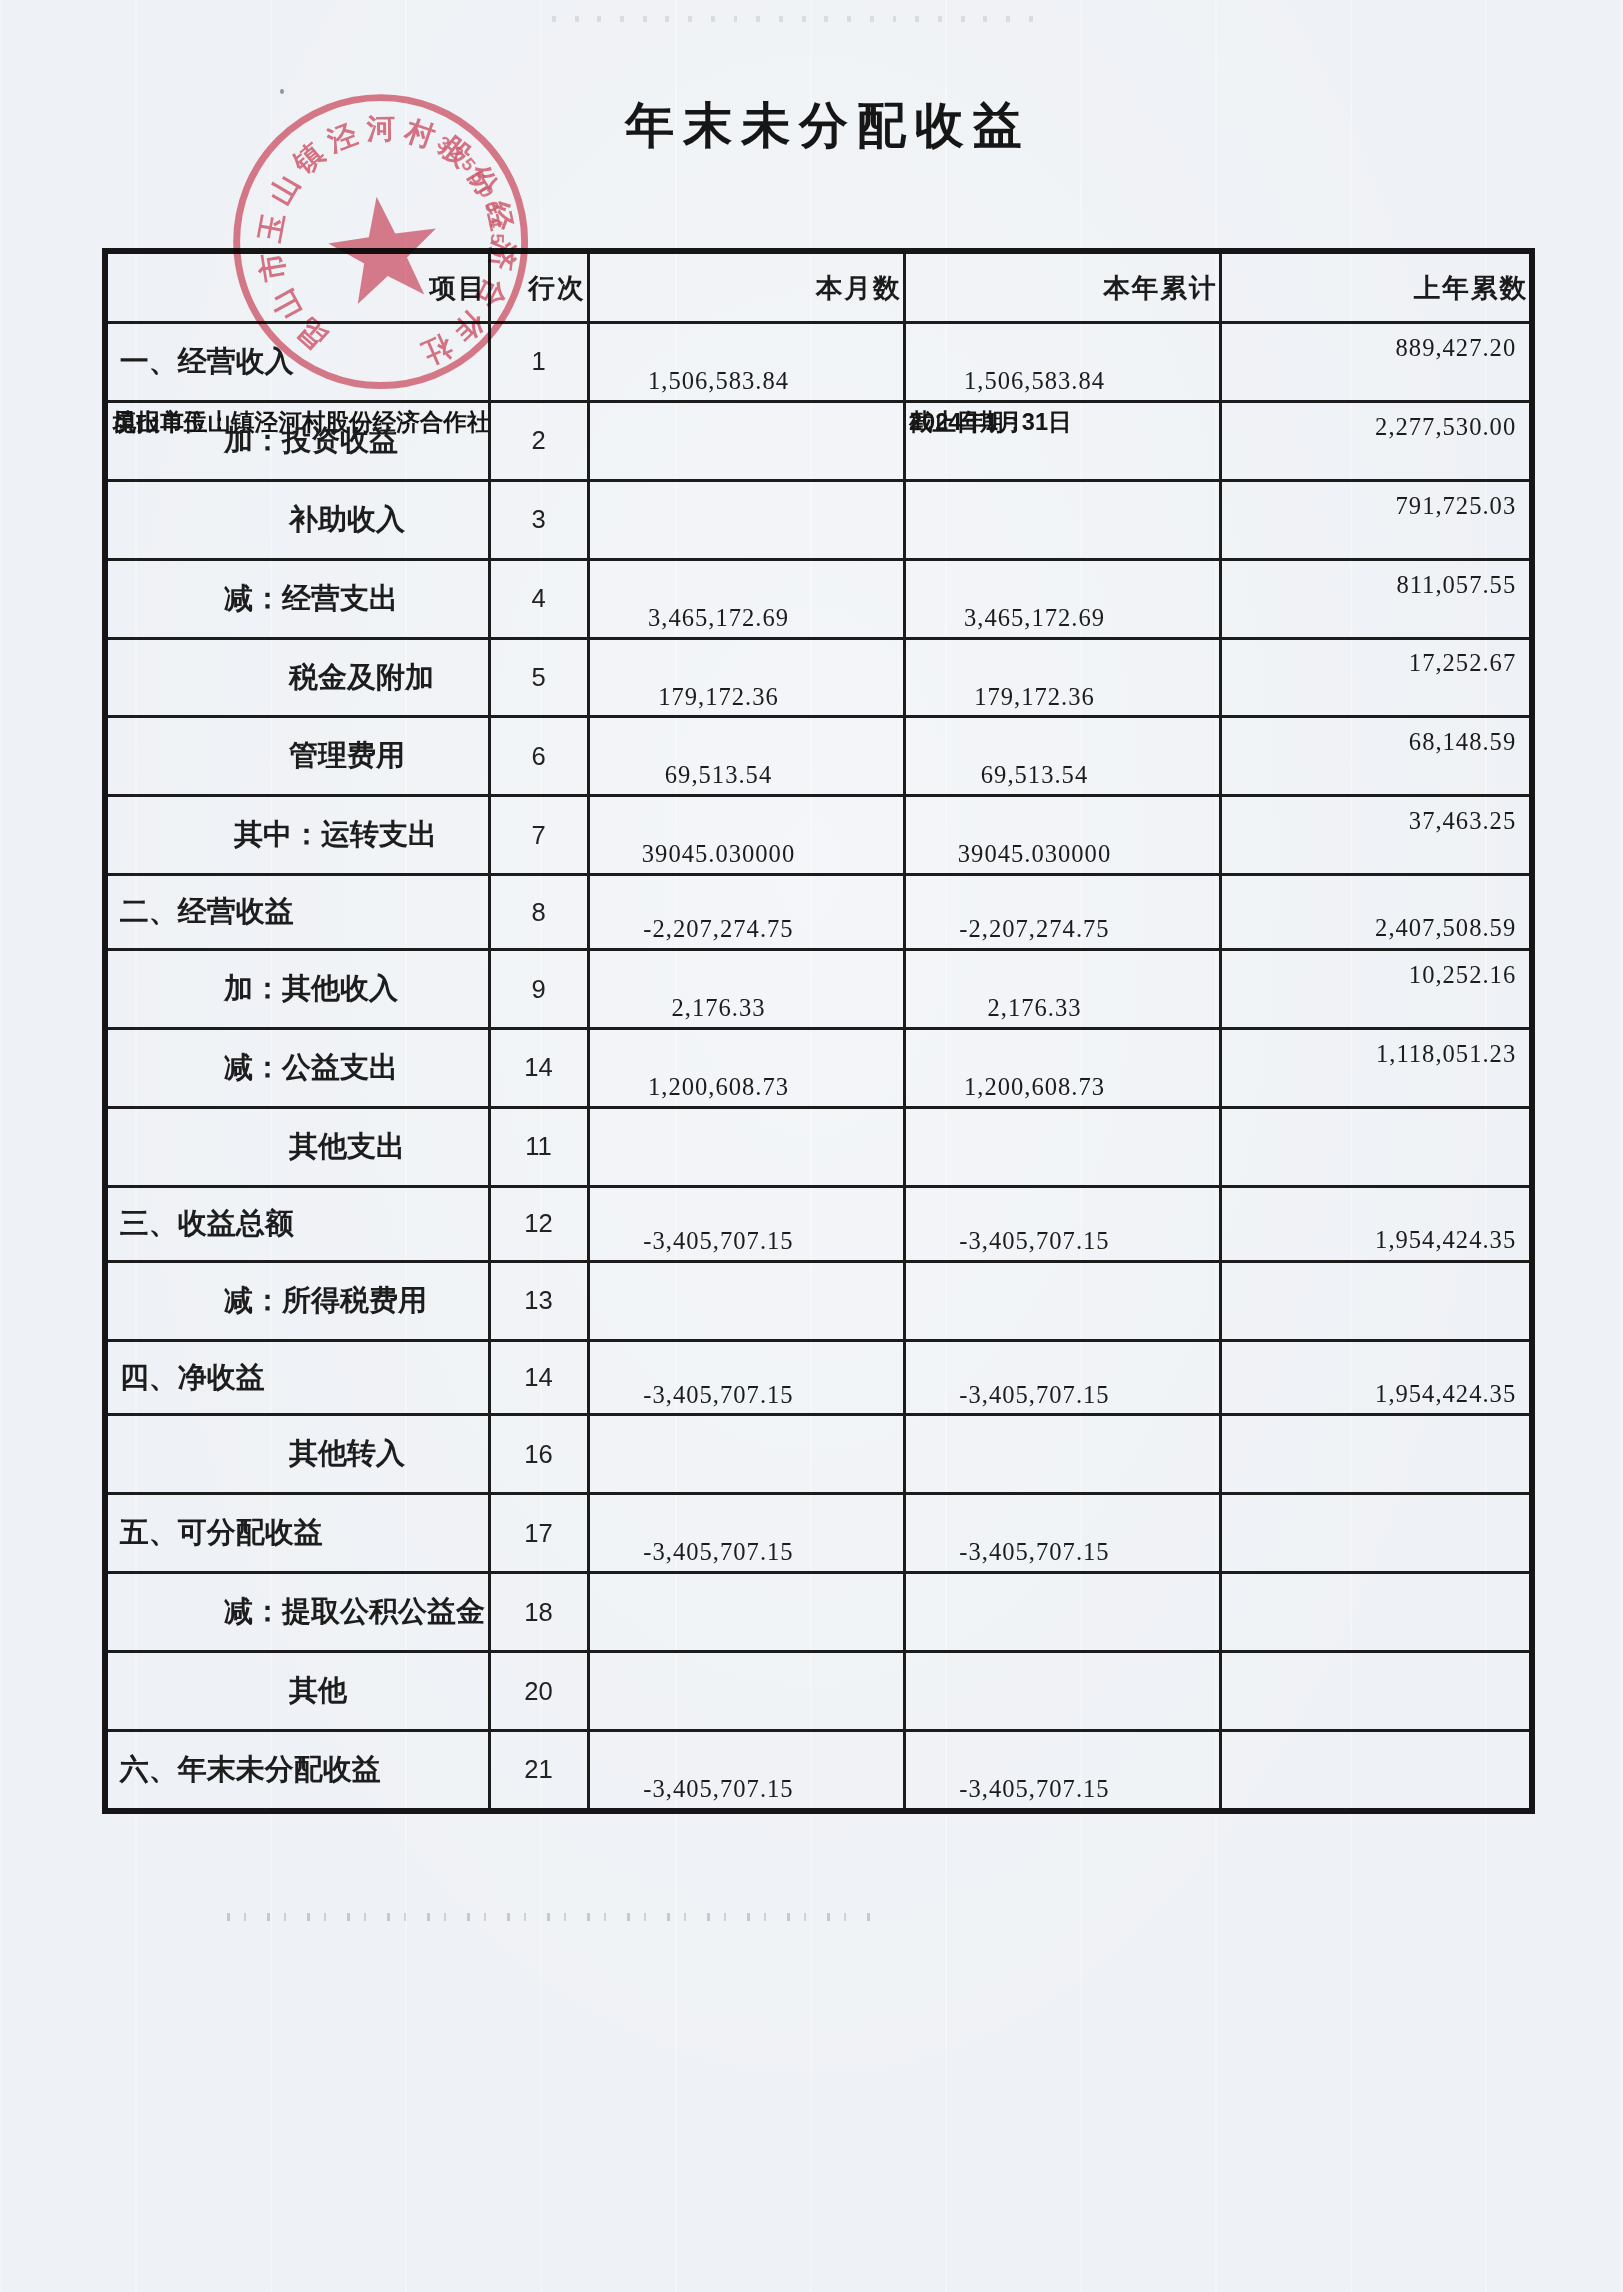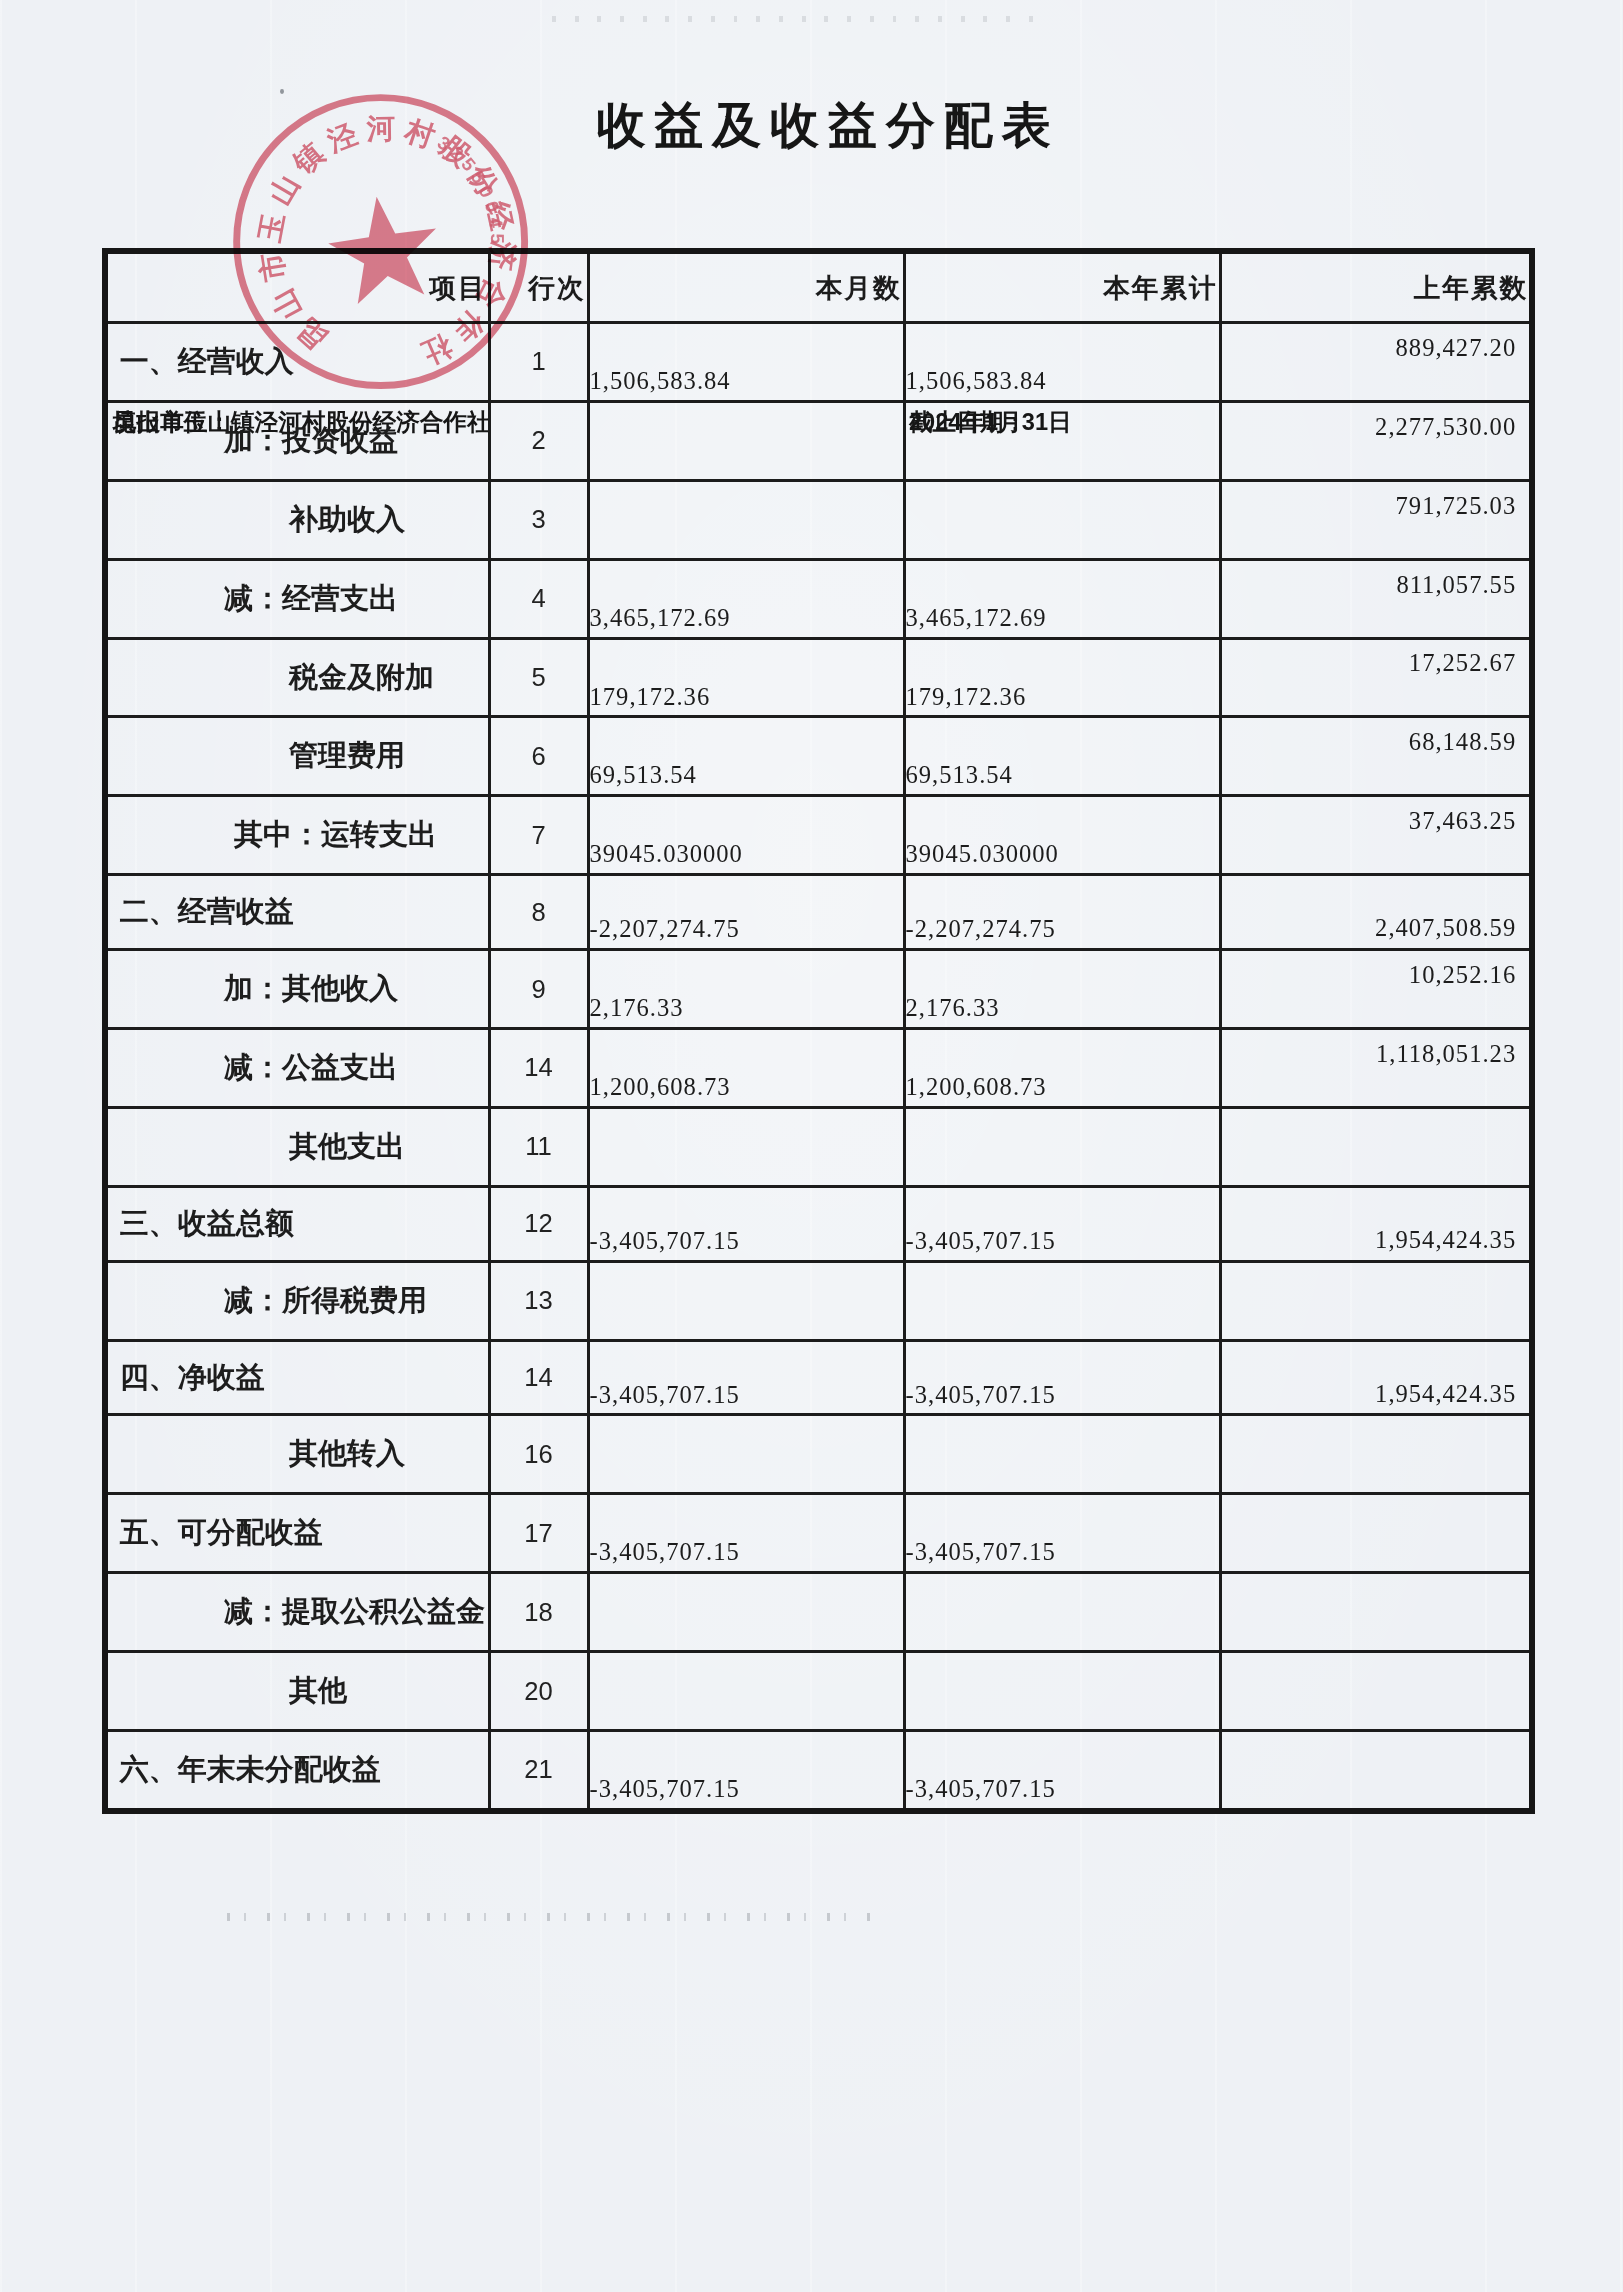--- a/index.html
+++ b/index.html
@@ -35,21 +35,21 @@
     text-align:right;vertical-align:middle;letter-spacing:2px;
   }
   .sheet td{height:66px;}
   .item-cell{font-size:29px;font-weight:600;text-align:left;vertical-align:middle;color:#1d1d1d;white-space:nowrap;}
   .ind-a{padding-left:11.8px;}
   .ind-b{padding-left:116px;}
   .ind-b2{padding-left:126px;}
   .ind-c{padding-left:181px;}
   .line-cell{font-size:25.6px;text-align:center;vertical-align:middle;color:#222;}
   .num{font-family:"Liberation Serif",serif;font-size:24.6px;color:#1c1c1c;letter-spacing:1px;white-space:nowrap;}
-  .month-cell,.year-cell{text-align:left;vertical-align:bottom;padding:0 55px 4.9px 0;}
+  .month-cell,.year-cell{text-align:center;vertical-align:bottom;padding:0 55px 4.9px 0;}
   .prev-cell{text-align:right;vertical-align:top;padding:9.9px 12.8px 0 0;margin-top:28px;}
   .prev-cell.prev-low{vertical-align:bottom;padding:0 12.8px 5.9px 0;}
 
   .footer span{position:absolute;top:1804px;font-size:26.6px;font-weight:700;color:#171717;white-space:nowrap;}
   .footer-left{left:113px;}
   .footer-right{left:911px;}
 
   .stamp{
     position:absolute;left:213px;top:71px;width:355px;height:355px;
     mix-blend-mode:multiply;opacity:.88;pointer-events:none;
@@ -64,21 +64,21 @@
     background:repeating-linear-gradient(90deg,#565c64 0 3.9px,transparent 3.9px 22.7px);
   }
 </style>
 </head>
 <body>
 
 <div class="scan-texture"></div>
 <div class="speck-dot"></div>
 <div class="smudge-top"></div>
 
-<div class="title">收益及收益分配表</div>
+<div class="title">年末未分配收益</div>
 
 <div class="info-line">
   <span class="info-unit">
       <span>填报单位：</span>
       <span>昆山市玉山镇泾河村股份经济合作社</span>
     </span>
   <span class="info-date">
       <span>截止日期：</span>
       <span>2024年1月31日</span>
     </span>

